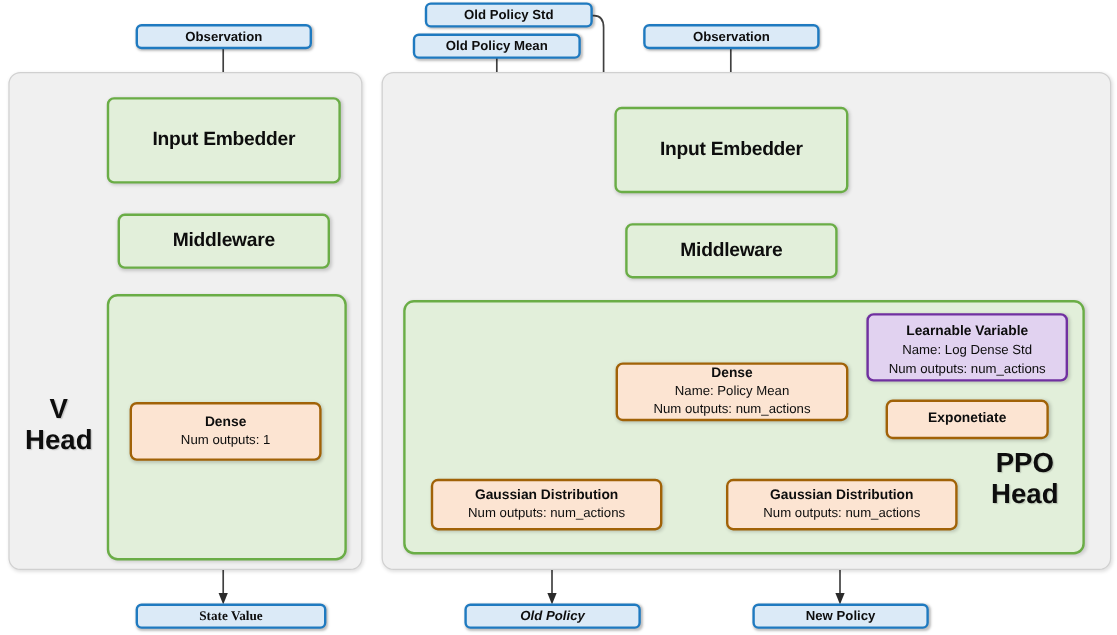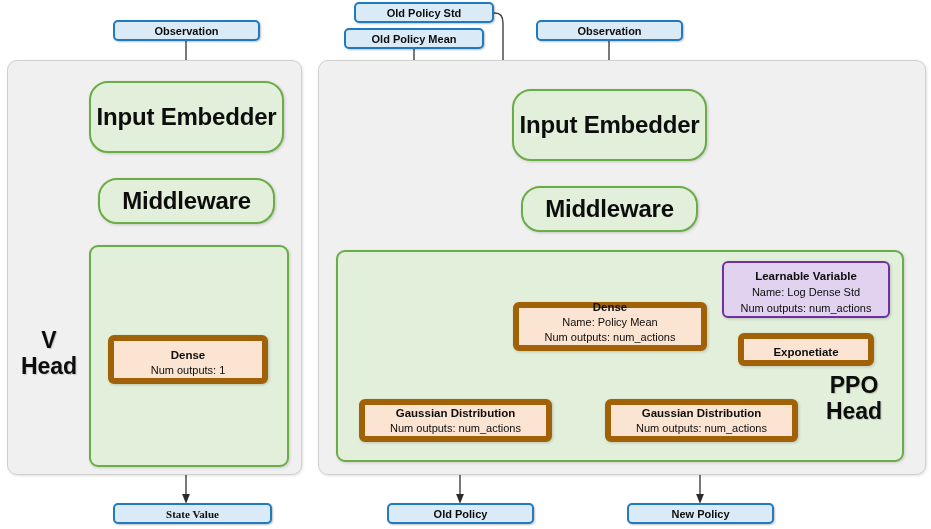--- a/index.html
+++ b/index.html
@@ -31,31 +31,30 @@
   }
   
   .module{
     background:#e2efda;
     border:2px solid #6aad46;
     border-radius:6px;
     box-shadow:1px 1px 3px rgba(0,0,0,0.18);
     font-weight:bold;
     color:#0d0d0d;
   }
-  .module.big{font-size:24px;letter-spacing:-0.2px;border-radius:19px;}
+  .module.big{font-size:16px;letter-spacing:-0.2px;}
   
   .orange{
     background:#fce4d2;
-    border:6px solid #a16207;
+    border:2px solid #a16207;
     border-radius:6px;
     box-shadow:1px 1px 3px rgba(0,0,0,0.18);
     color:#0d0d0d;
     font-size:11px;
     line-height:15px;
-    justify-content:flex-end;
   }
   .orange .t1{font-weight:bold;font-size:11.5px;}
   .orange .t2{font-weight:normal;}
   
   .purple{
     background:#e1d2f0;
     border:2px solid #7030a0;
     border-radius:6px;
     box-shadow:1px 1px 3px rgba(0,0,0,0.18);
     color:#0d0d0d;
@@ -197,21 +196,21 @@
 
   <div class="node orange" style="left:605px;top:399px;width:193px;height:43px;">
     <span class="t1">Gaussian Distribution</span>
     <span class="t2">Num outputs: num_actions</span>
   </div>
 
   <div class="node io" style="left:113px;top:503px;width:159px;height:21px;font-family:Liberation Serif, serif;">
     <span>State Value</span>
   </div>
 
-  <div class="node io" style="left:387px;top:503px;width:147px;height:21px;">
+  <div class="node io" style="left:387px;top:503px;width:147px;height:21px;font-style:italic;">
     <span>Old Policy</span>
   </div>
 
   <div class="node io" style="left:627px;top:503px;width:147px;height:21px;">
     <span>New Policy</span>
   </div>
 
 </div>
 
 </body></html>

